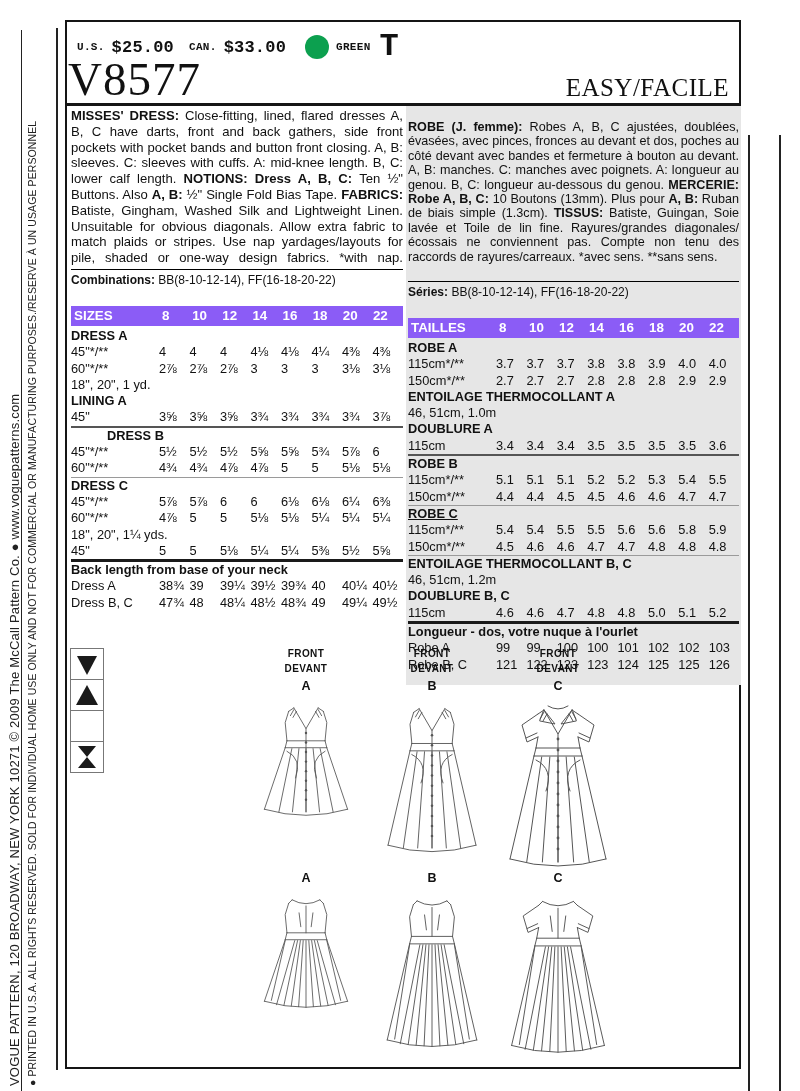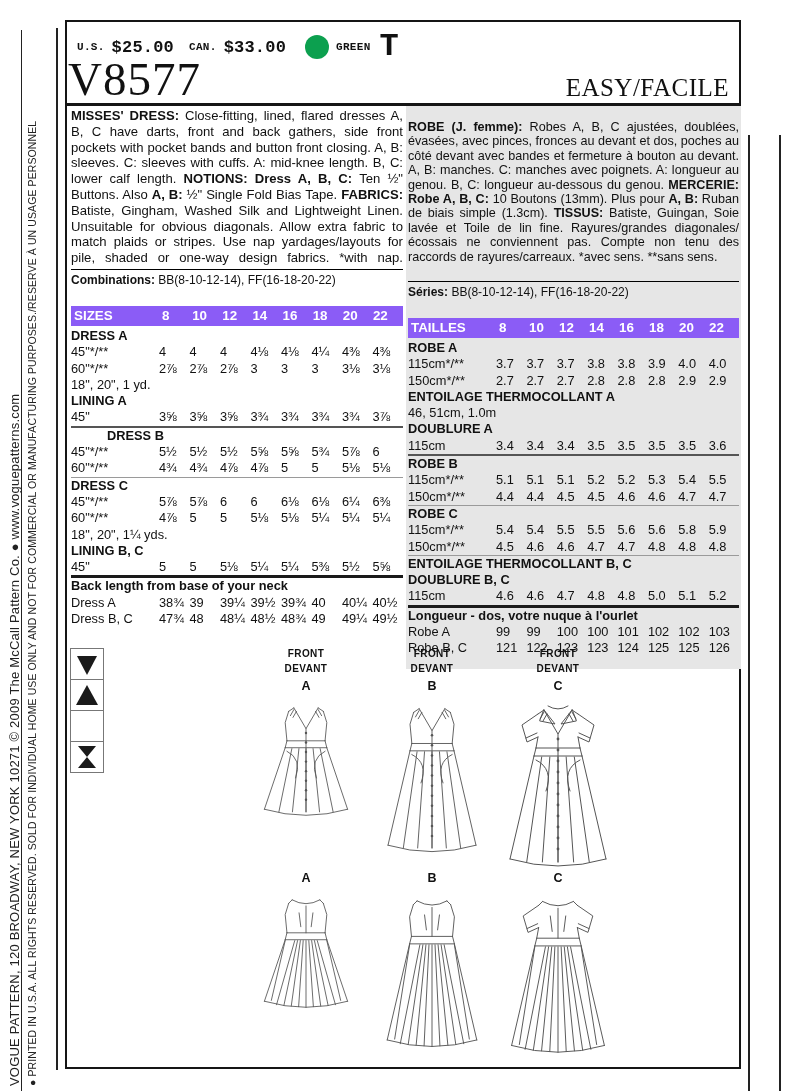--- a/index.html
+++ b/index.html
@@ -183,23 +183,20 @@
             <span class="tcell">5</span>
             <span class="tcell">5⅛</span>
             <span class="tcell">5⅛</span>
             <span class="tcell">5¼</span>
             <span class="tcell">5¼</span>
             <span class="tcell">5¼</span>
           </div>
           <div class="trow note">
             <span class="tspan" style="grid-column: 1 / -1;">18", 20", 1¼ yds.</span>
           </div>
-          <div class="trow section">
-            <span class="tspan" style="grid-column: 1 / -1;">LINING B, C</span>
-          </div>
           <div class="trow data">
             <span class="tlabel">45"</span>
             <span class="tcell">5</span>
             <span class="tcell">5</span>
             <span class="tcell">5⅛</span>
             <span class="tcell">5¼</span>
             <span class="tcell">5¼</span>
             <span class="tcell">5⅜</span>
             <span class="tcell">5½</span>
             <span class="tcell">5⅝</span>
@@ -314,21 +311,21 @@
             <span class="tcell">4.4</span>
             <span class="tcell">4.4</span>
             <span class="tcell">4.5</span>
             <span class="tcell">4.5</span>
             <span class="tcell">4.6</span>
             <span class="tcell">4.6</span>
             <span class="tcell">4.7</span>
             <span class="tcell">4.7</span>
           </div>
           <div class="trow section rule-thin">
-            <span class="tspan" style="grid-column: 1 / -1;">ROBE C</span>
+            <span class="tspan" style="grid-column: 1 / -1; text-decoration: underline;">ROBE C</span>
           </div>
           <div class="trow data">
             <span class="tlabel">115cm*/**</span>
             <span class="tcell">5.4</span>
             <span class="tcell">5.4</span>
             <span class="tcell">5.5</span>
             <span class="tcell">5.5</span>
             <span class="tcell">5.6</span>
             <span class="tcell">5.6</span>
             <span class="tcell">5.8</span>
@@ -340,20 +337,23 @@
             <span class="tcell">4.6</span>
             <span class="tcell">4.6</span>
             <span class="tcell">4.7</span>
             <span class="tcell">4.7</span>
             <span class="tcell">4.8</span>
             <span class="tcell">4.8</span>
             <span class="tcell">4.8</span>
           </div>
           <div class="trow section rule-thin">
             <span class="tspan" style="grid-column: 1 / -1;">ENTOILAGE THERMOCOLLANT B, C</span>
+          </div>
+          <div class="trow note">
+            <span class="tspan" style="grid-column: 1 / -1;">46, 51cm, 1.2m</span>
           </div>
           <div class="trow section">
             <span class="tspan" style="grid-column: 1 / -1;">DOUBLURE B, C</span>
           </div>
           <div class="trow data">
             <span class="tlabel">115cm</span>
             <span class="tcell">4.6</span>
             <span class="tcell">4.6</span>
             <span class="tcell">4.7</span>
             <span class="tcell">4.8</span>

